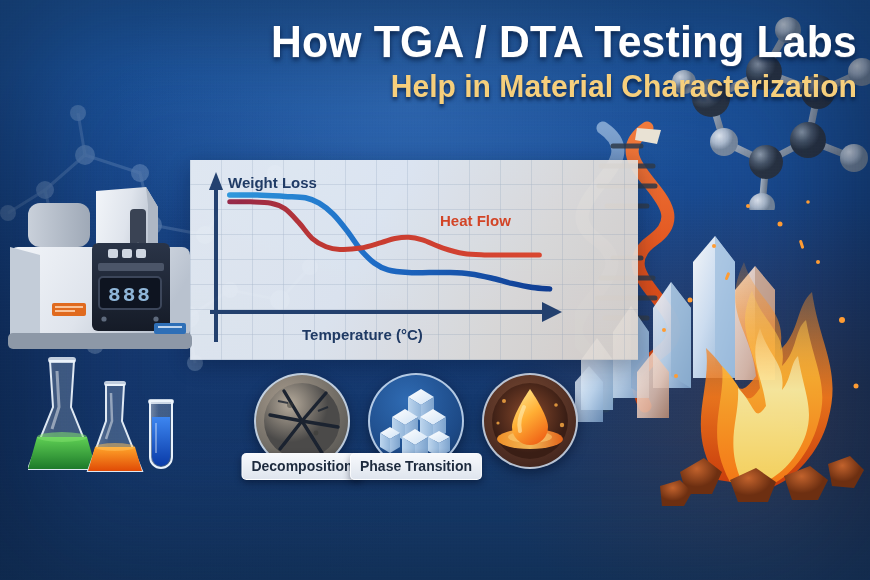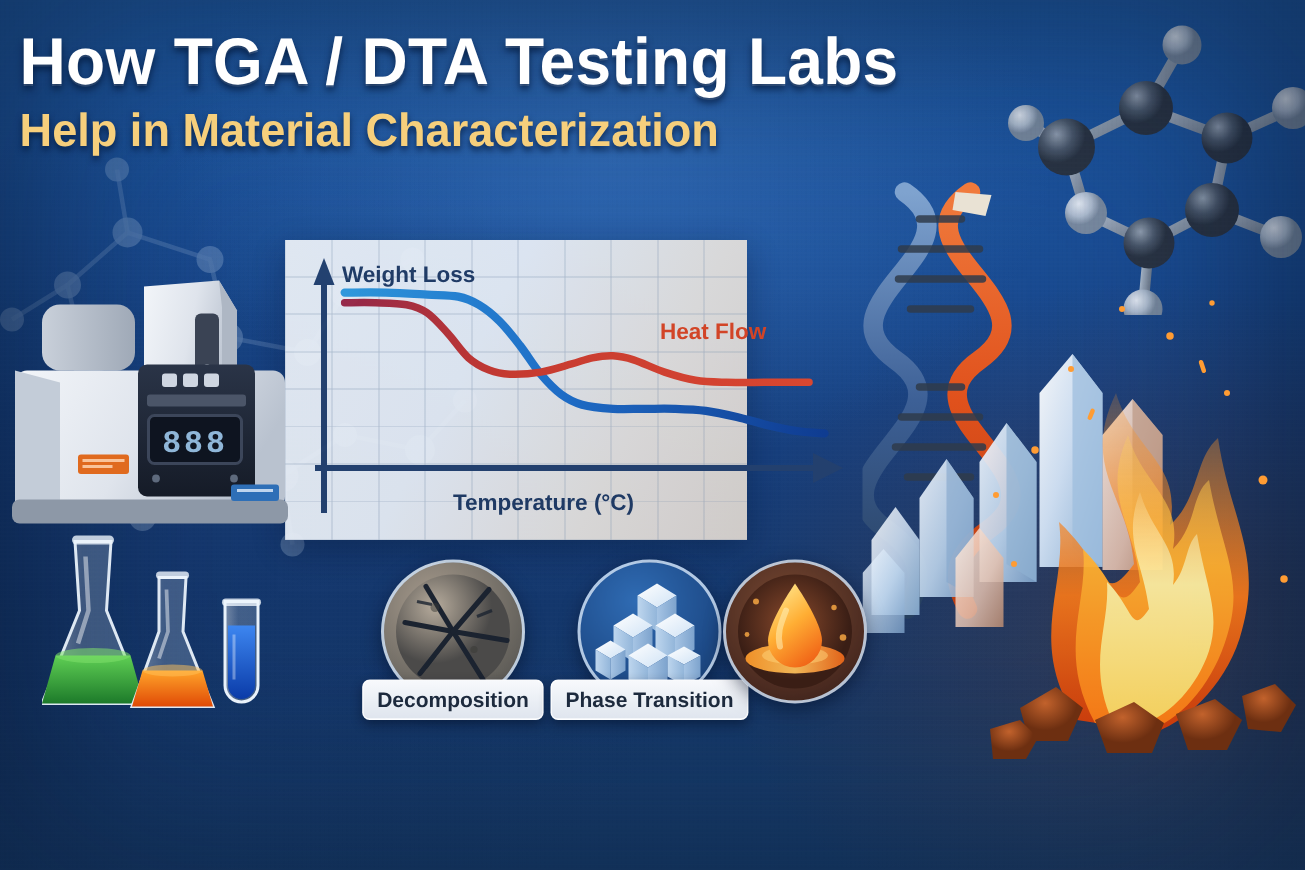--- a/index.html
+++ b/index.html
@@ -27,34 +27,34 @@
       repeating-linear-gradient(90deg, rgba(0,0,0,.05) 0 1px, rgba(0,0,0,0) 1px 3px);}
   .vignette{position:absolute;inset:0;pointer-events:none;
     box-shadow:inset 0 0 130px 30px rgba(6,18,40,.55);}
 
   
   .molbg{position:absolute;opacity:.30;}
   #mol-left{left:-10px;top:95px;}
   #mol-right{right:-6px;top:10px;opacity:.95;}
 
   
-  #title-block{position:absolute;left:0;top:20px;width:870px;text-align:left;z-index:14;}
+  #title-block{position:absolute;left:0;top:20px;width:870px;text-align:right;z-index:14;}
   #main-title{
     font-size:44px;font-weight:bold;color:#ffffff;letter-spacing:.2px;
     text-shadow:0 3px 5px rgba(0,22,55,.75),0 1px 0 rgba(255,255,255,.25);
     margin:0;line-height:1.02;
     transform:scaleX(.97);}
   #sub-title{
     font-size:31px;font-weight:bold;color:#f6cf7c;margin:6px 0 0 0;line-height:1.05;
     text-shadow:0 3px 4px rgba(0,22,55,.72);
     transform:scaleX(.97);}
 
   
   #chart-panel{
-    position:absolute;left:190px;top:160px;width:308px;height:200px;z-index:8;
+    position:absolute;left:190px;top:160px;width:448px;height:200px;z-index:8;
     background:linear-gradient(118deg,#eef3f9 0%,#e9eff7 40%,#e6e2de 72%,#ded6cf 100%);
     opacity:.93;
     box-shadow:0 6px 22px rgba(0,14,40,.35);}
   #chart-grid{position:absolute;inset:0;opacity:.55;
     background-image:
       repeating-linear-gradient(0deg, rgba(130,150,175,.38) 0 1px, rgba(0,0,0,0) 1px 25px),
       repeating-linear-gradient(90deg, rgba(130,150,175,.38) 0 1px, rgba(0,0,0,0) 1px 31px);}
   #chart-svg{position:absolute;left:0;top:0;}
   .axis-label{font-family:"Liberation Sans",sans-serif;font-weight:bold;fill:#203a63;}
   #lbl-weight{font-size:15px;}
@@ -81,21 +81,21 @@
     position:absolute;left:50%;transform:translateX(-50%);top:80px;
     white-space:nowrap;padding:4px 9px 5px 9px;border-radius:5px;
     font-size:14px;font-weight:bold;color:#1d2a3d;
     background:linear-gradient(180deg,#f7f9fc,#dfe5ee);
     border:1px solid rgba(255,255,255,.8);
     box-shadow:0 3px 7px rgba(0,10,30,.45);}
   .badge-pill.warm{
     background:linear-gradient(180deg,#fdf0d8,#f3dcb4);
     color:#2b2317;}
   #badge-0{left:0px;top:0px;}
-  #badge-1{left:114px;top:0px;margin-left:17px;}
+  #badge-1{left:114px;top:0px;}
   #badge-2{left:228px;top:0px;}
   #badge-0 .badge-circle{background:radial-gradient(circle at 35% 30%,#a79b8d,#6e6a63 60%,#4a4a49 100%);}
   #badge-1 .badge-circle{background:radial-gradient(circle at 40% 28%,#2f6bb3,#1d4a87 65%,#16355f 100%);}
   #badge-2 .badge-circle{background:radial-gradient(circle at 45% 35%,#7a4a33,#4a2a20 70%,#301a14 100%);}
 </style>
 </head>
 <body>
 
 <div id="stage">
 

